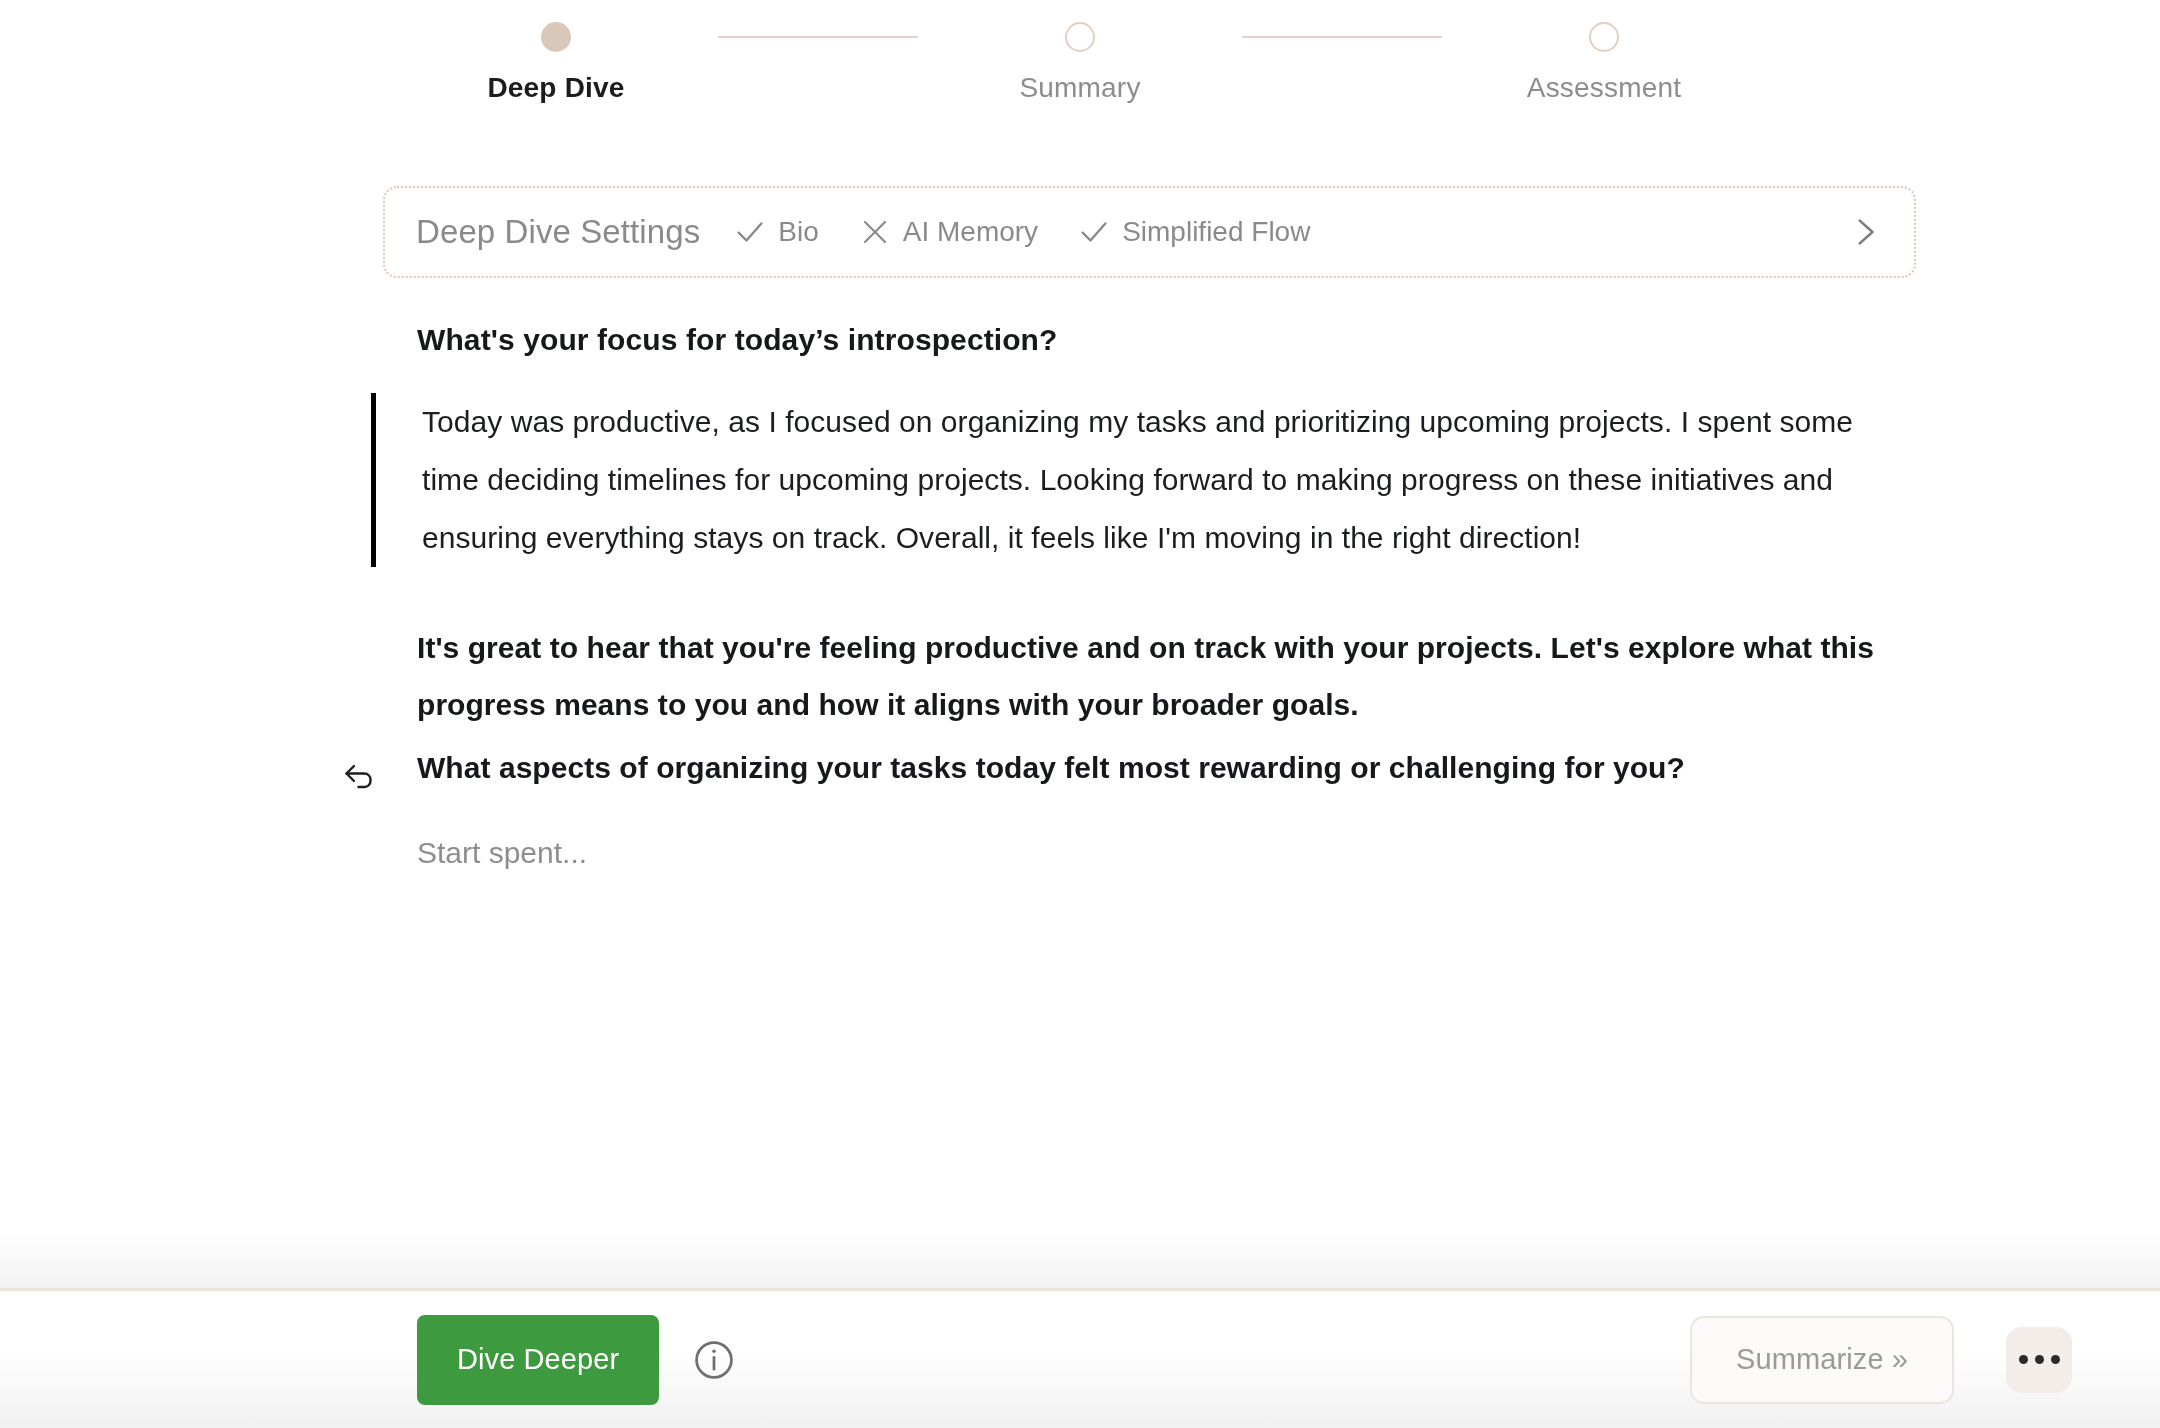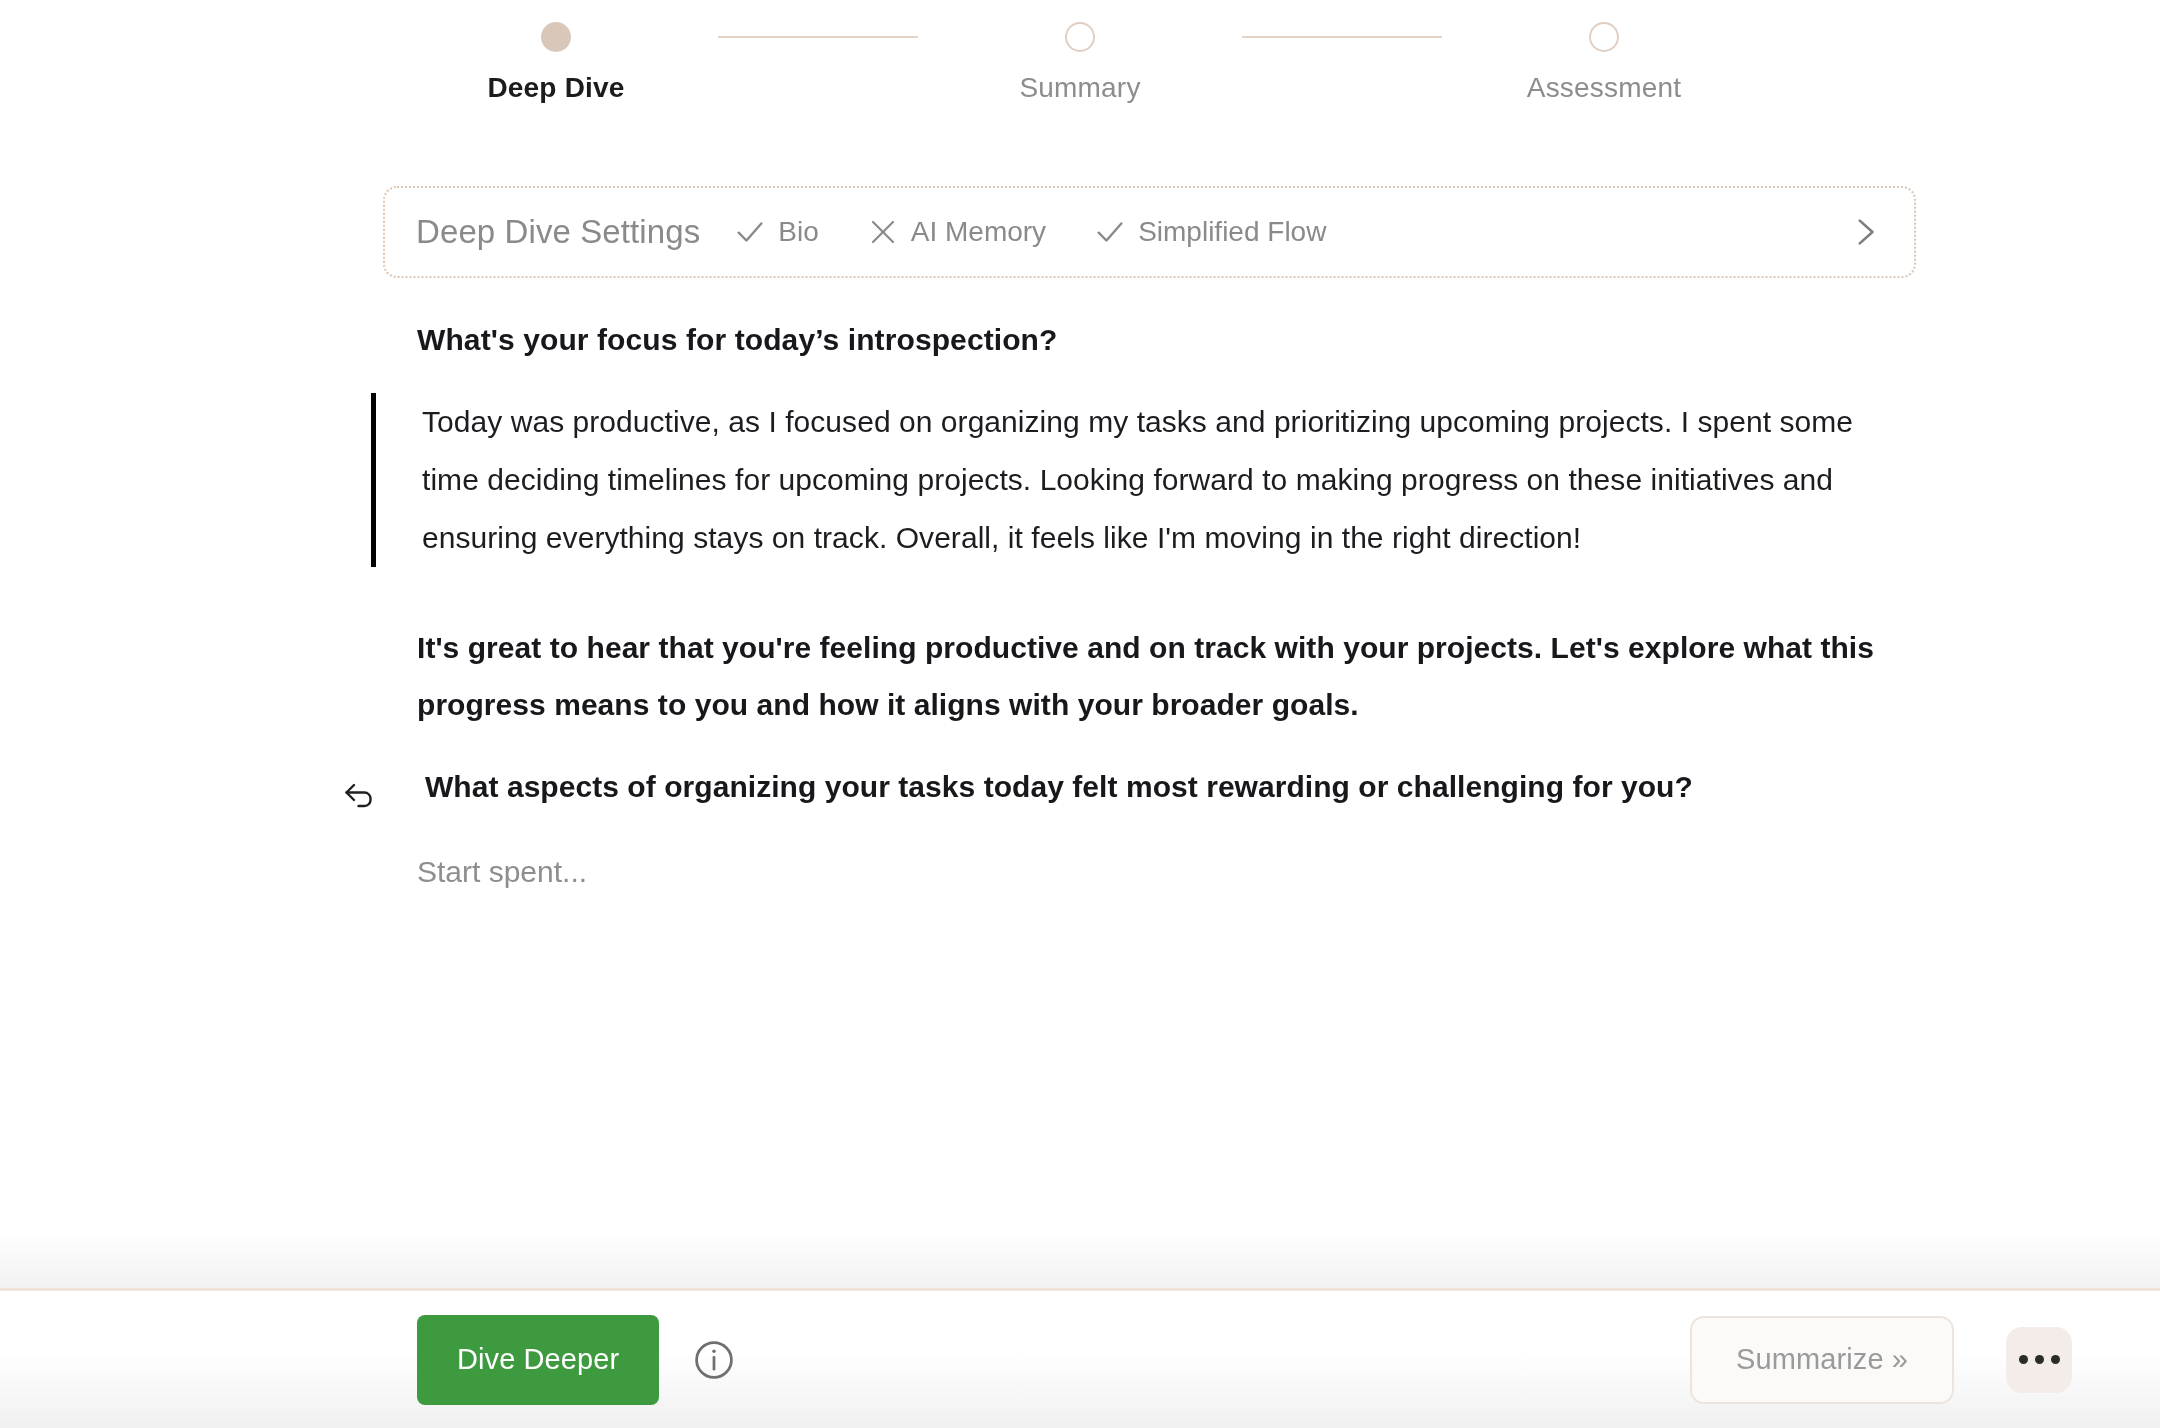--- a/index.html
+++ b/index.html
@@ -85,21 +85,21 @@
   .settings-title {
     font-size: 33px;
     color: #8a8a8a;
     letter-spacing: 0.1px;
     margin-right: 33px;
     white-space: nowrap;
   }
   .settings-flags {
     display: flex;
     align-items: center;
-    gap: 16px;
+    gap: 8px;
     flex: 1 1 auto;
   }
   .flag {
     display: flex;
     align-items: center;
     margin-right: 31px;
     white-space: nowrap;
   }
   .flag-icon {
     display: inline-flex;
@@ -163,26 +163,25 @@
     width: 1470px;
     font-size: 30px;
     font-weight: 700;
     line-height: 57px;
     color: #16181c;
     letter-spacing: 0.05px;
   }
 
   .followup {
     position: relative;
-    margin-top: 34px;
+    margin-top: 15px;
     margin-left: 340px;
     width: 1560px;
     display: flex;
     align-items: flex-start;
-    gap: 8px;
   }
   .reply-icon {
     width: 40px;
     height: 40px;
     flex: 0 0 auto;
     margin-top: 7px;
     margin-right: 37px;
     display: inline-flex;
     align-items: center;
     justify-content: center;

